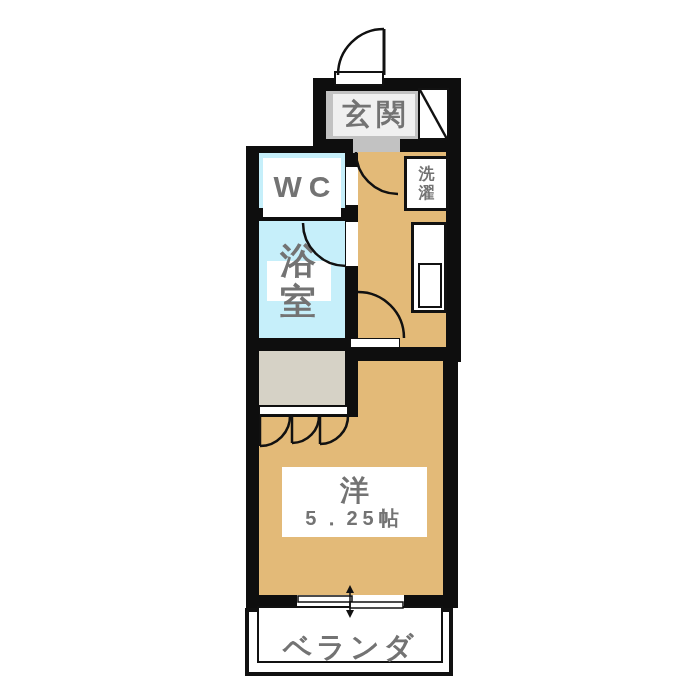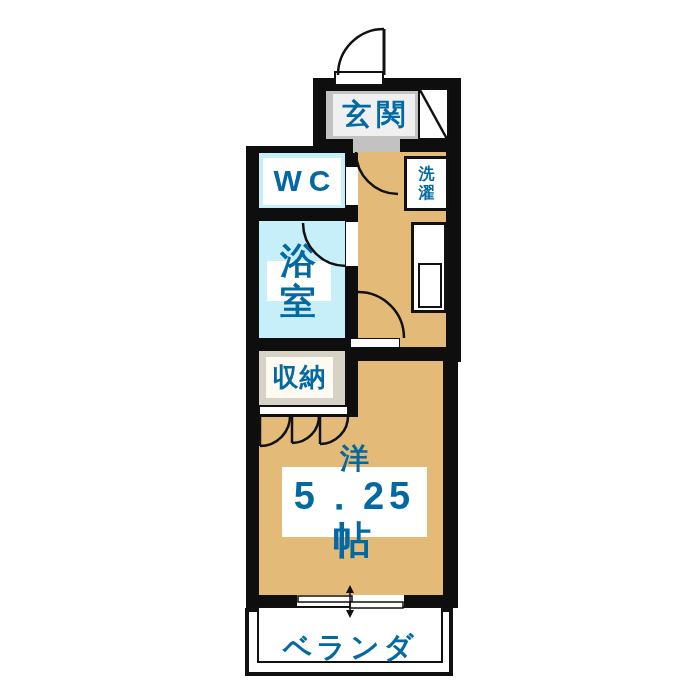--- a/index.html
+++ b/index.html
@@ -1,21 +1,21 @@
 <!DOCTYPE html>
 <html><head>
 <meta charset="utf-8">
 <style>
   html,body{margin:0;padding:0;background:#fff;}
   .plan{position:relative;width:700px;height:700px;background:#ffffff;overflow:hidden;
         font-family:"Liberation Sans","DejaVu Sans",sans-serif;color:#111;}
   .abs{position:absolute;box-sizing:border-box;}
   .wall{background:#0e0e0e;}
   .lbl{display:flex;align-items:center;justify-content:center;text-align:center;
-       font-weight:bold;color:#0369a1;line-height:1.15;}
+       font-weight:bold;color:#737373;line-height:1.15;}
   .opening{background:#ffffff;}
   svg.overlay{position:absolute;left:0;top:0;pointer-events:none;}
 </style>
 </head>
 <body>
 
 <div class="plan">
 
   <div class="abs wall" style="left:313px;top:78px;width:148px;height:74px;"></div>
   <div class="abs wall" style="left:345px;top:152px;width:116px;height:210px;"></div>
@@ -47,32 +47,29 @@
   <div class="abs lbl" style="left:404px;top:156px;width:45px;height:55px;background:#fff;border:3px solid #111;flex-direction:column;">
     <span style="font-size:16px;">洗</span>
     <span style="font-size:16px;">濯</span>
   </div>
   <div class="abs" style="left:411px;top:222px;width:36px;height:91px;background:#fff;border:3px solid #111;"></div>
   <div class="abs" style="left:418px;top:263px;width:24px;height:45px;background:#fff;border:2px solid #111;"></div>
 
   <div class="abs lbl" style="left: 333px; top: 94px; width: 82px; height: 42px; background-color: rgb(240, 240, 240);">
     <span style="font-size:29px;letter-spacing:5px;margin-left:5px;">玄関</span>
   </div>
-  <div class="abs lbl" style="left: 263px; top: 158px; width: 78px; height: 47px; background-color: rgb(255, 255, 255);">
+  <div class="abs lbl" style="left: 263px; top: 158px; width: 78px; height: 59px; background-color: rgb(255, 255, 255);">
     <span style="font-size:30px;letter-spacing:7px;margin-left:7px;">WC</span>
   </div>
   <div class="abs lbl" style="left: 267px; top: 261px; width: 64px; height: 40px; background-color: rgb(255, 255, 255);">
     <span style="font-size:36px;letter-spacing:2px;">浴室</span>
   </div>
-  <div class="abs lbl" style="left: 266px; top: 357px; width: 67px; height: 41px; background-color: rgb(253, 250, 241);">
-    <span style="font-size:26px;letter-spacing:1px;">収納</span>
-  </div>
   <div class="abs lbl" style="left: 282px; top: 467px; width: 145px; height: 70px; flex-direction: column; background-color: rgb(255, 255, 255);">
     <span style="font-size:29px;">洋</span>
-    <span style="font-size:38px;letter-spacing:5px;text-align:center;">5．25帖</span>
+    <span style="font-size:20px;letter-spacing:5px;text-align:center;">5．25帖</span>
   </div>
 
   <svg class="overlay" width="700" height="700" viewBox="0 0 700 700">
 
     <path d="M384 75 L384 29" stroke="#111" stroke-width="3" fill="none"></path>
     <path d="M338 75 A46 46 0 0 1 384 29" stroke="#111" stroke-width="2.5" fill="none"></path>
 
     <path d="M356 152 A42 42 0 0 0 398 194" stroke="#111" stroke-width="2.5" fill="none"></path>
 
     <path d="M303 223 A43 43 0 0 0 346 266" stroke="#111" stroke-width="2.5" fill="none"></path>

